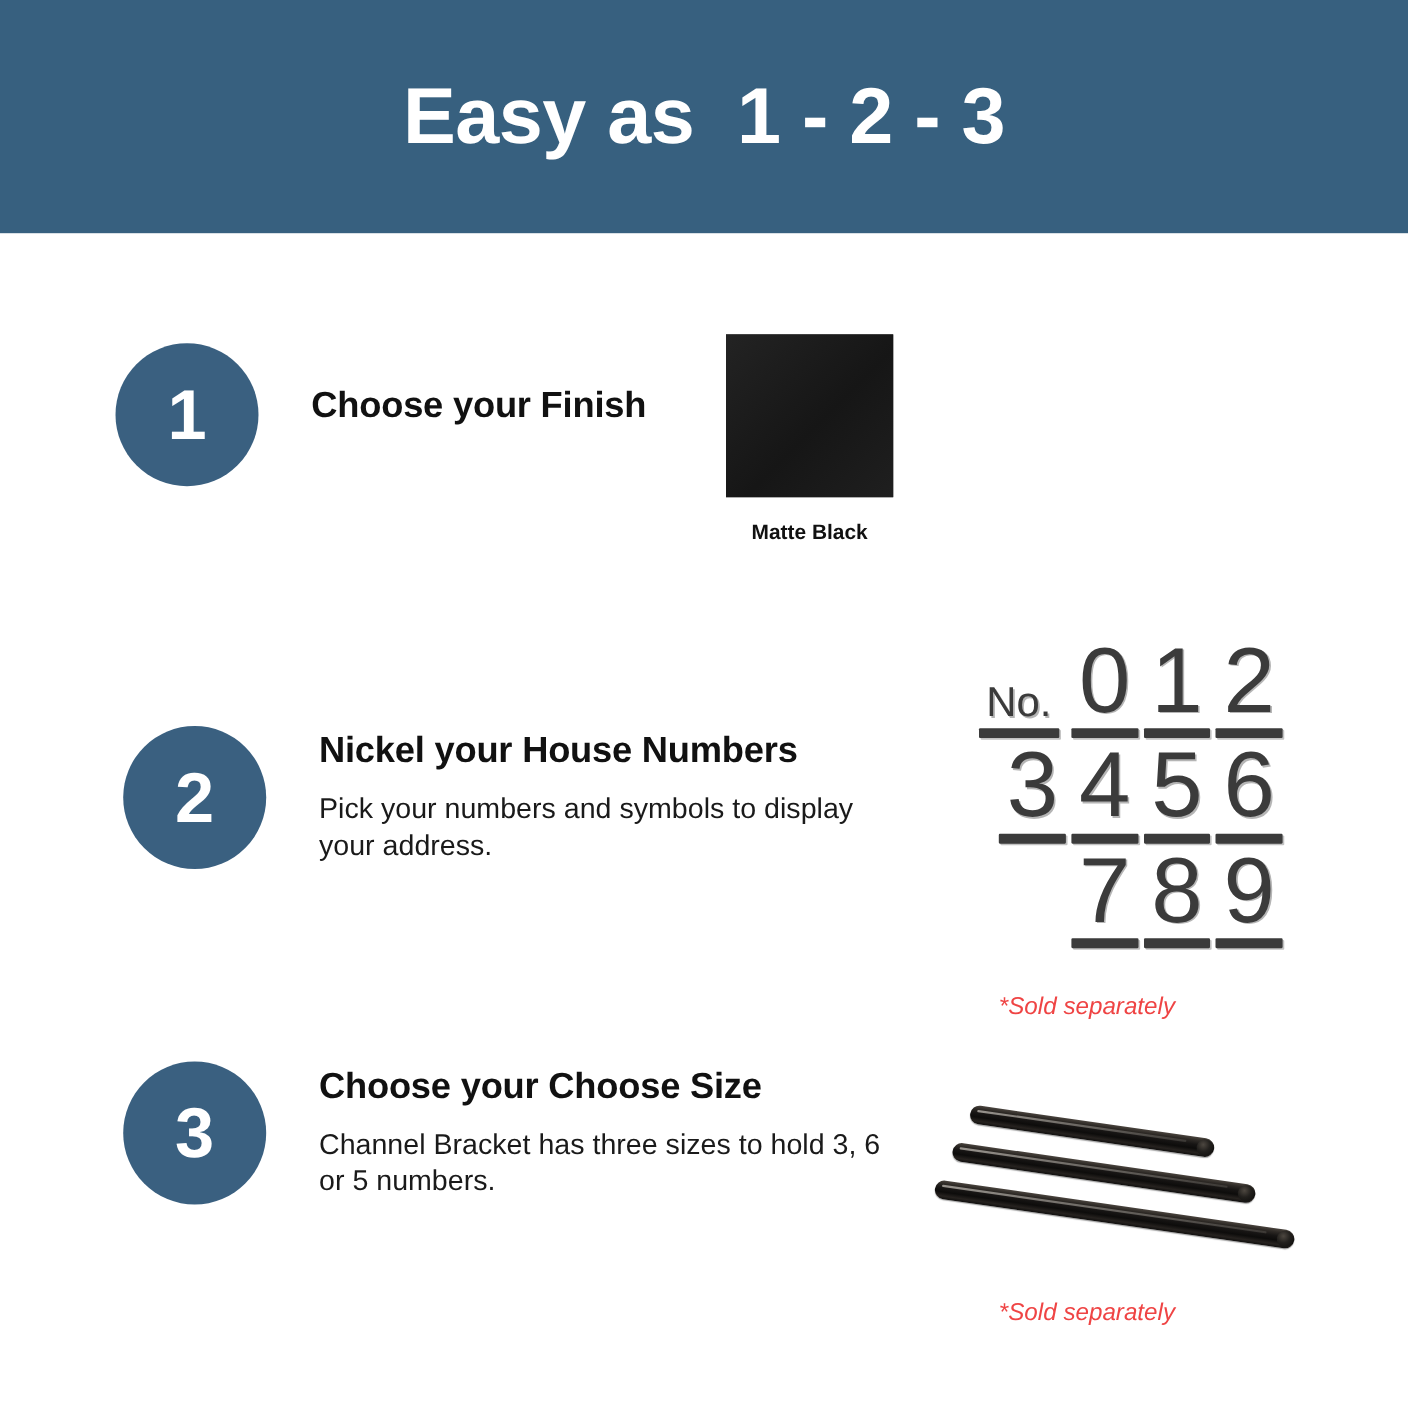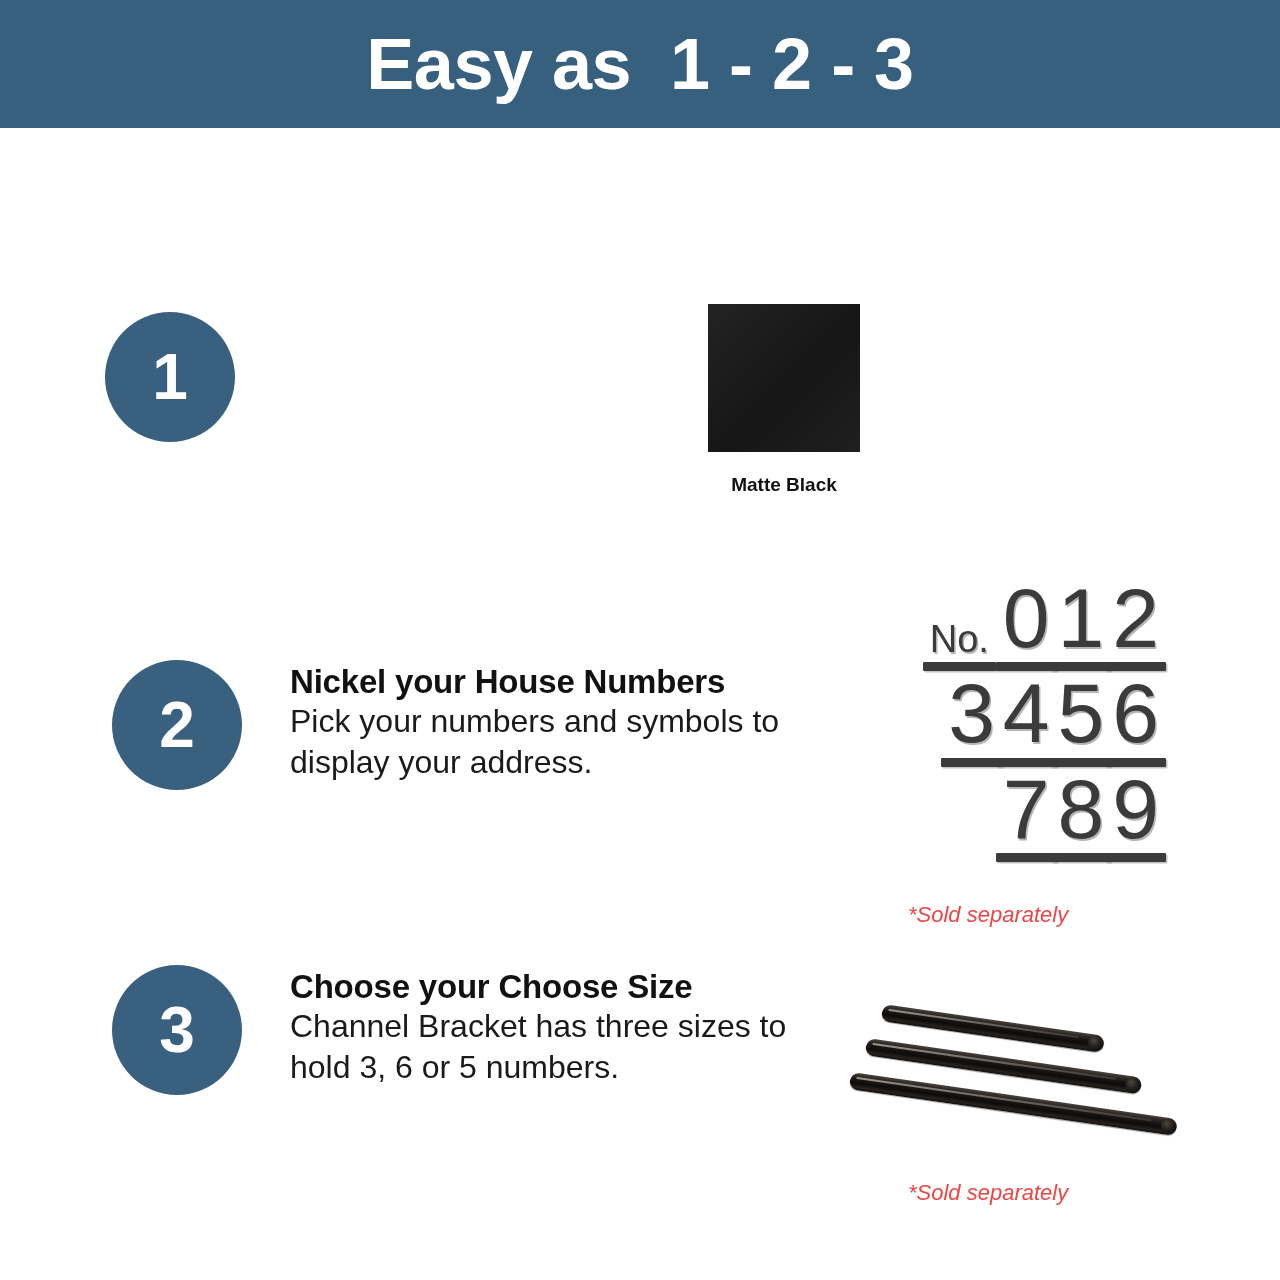--- a/index.html
+++ b/index.html
@@ -17,21 +17,21 @@
     width: 1280px;
     height: 1280px;
     background: #ffffff;
   }
 
   
   .header-band {
     position: absolute;
     left: 0; top: 0;
     width: 1280px;
-    height: 128px;
+    height: 212px;
     background: #37607f;
     display: flex;
     align-items: center;
     justify-content: center;
   }
   .header-title {
     color: #ffffff;
     font-family: "Liberation Sans", sans-serif;
     font-weight: bold;
     font-size: 72px;
@@ -70,31 +70,31 @@
   }
   .step-heading {
     font-size: 33px;
     font-weight: bold;
     color: #111111;
     line-height: 1.12;
     letter-spacing: -0.2px;
     white-space: nowrap;
   }
   .step-body {
-    font-size: 32px;
+    font-size: 26px;
     color: #1a1a1a;
     line-height: 1.28;
-    margin-top: 0;
+    margin-top: 18px;
     max-width: 520px;
   }
 
   
   .swatches {
     position: absolute;
-    left: 708px;
+    left: 660px;
     top: 304px;
     display: flex;
     gap: 30px;
   }
   .swatch-cell { width: 152px; }
   .swatch-chip {
     width: 152px;
     height: 148px;
     position: relative;
     overflow: hidden;
@@ -147,20 +147,21 @@
   .glyph {
     position: relative;
     display: inline-block;
     font-family: "Liberation Sans", sans-serif;
     font-size: 84px;
     font-weight: 300;
     color: #3b3b3b;
     line-height: 0.92;
     padding: 0 3px 14px 3px;
     text-shadow: 1.5px 1.5px 0 rgba(120,120,120,0.55);
+    margin-left: 11px;
   }
   .glyph::after {
     content: "";
     position: absolute;
     left: -4px;
     right: -4px;
     bottom: 0;
     height: 9px;
     background: #3b3b3b;
     border-radius: 1px;
@@ -240,20 +241,23 @@
 <body>
 
 <div class="page">
 
   <div class="header-band">
     <div class="header-title">Easy as  1 - 2 - 3</div>
   </div>
 
   <div class="step" style="left:105px; top:312px;">
     <div class="step-circle">1</div>
+    <div class="step-text">
+      <div class="step-heading" style="padding-top:34px;">Choose your Finish</div>
+    </div>
   </div>
 
   <div class="swatches">
     <div class="swatch-cell">
       <div class="swatch-chip black"></div>
       <div class="swatch-label">Matte Black</div>
     </div>
   </div>
 
   <div class="step" style="left:112px; top:660px;">

